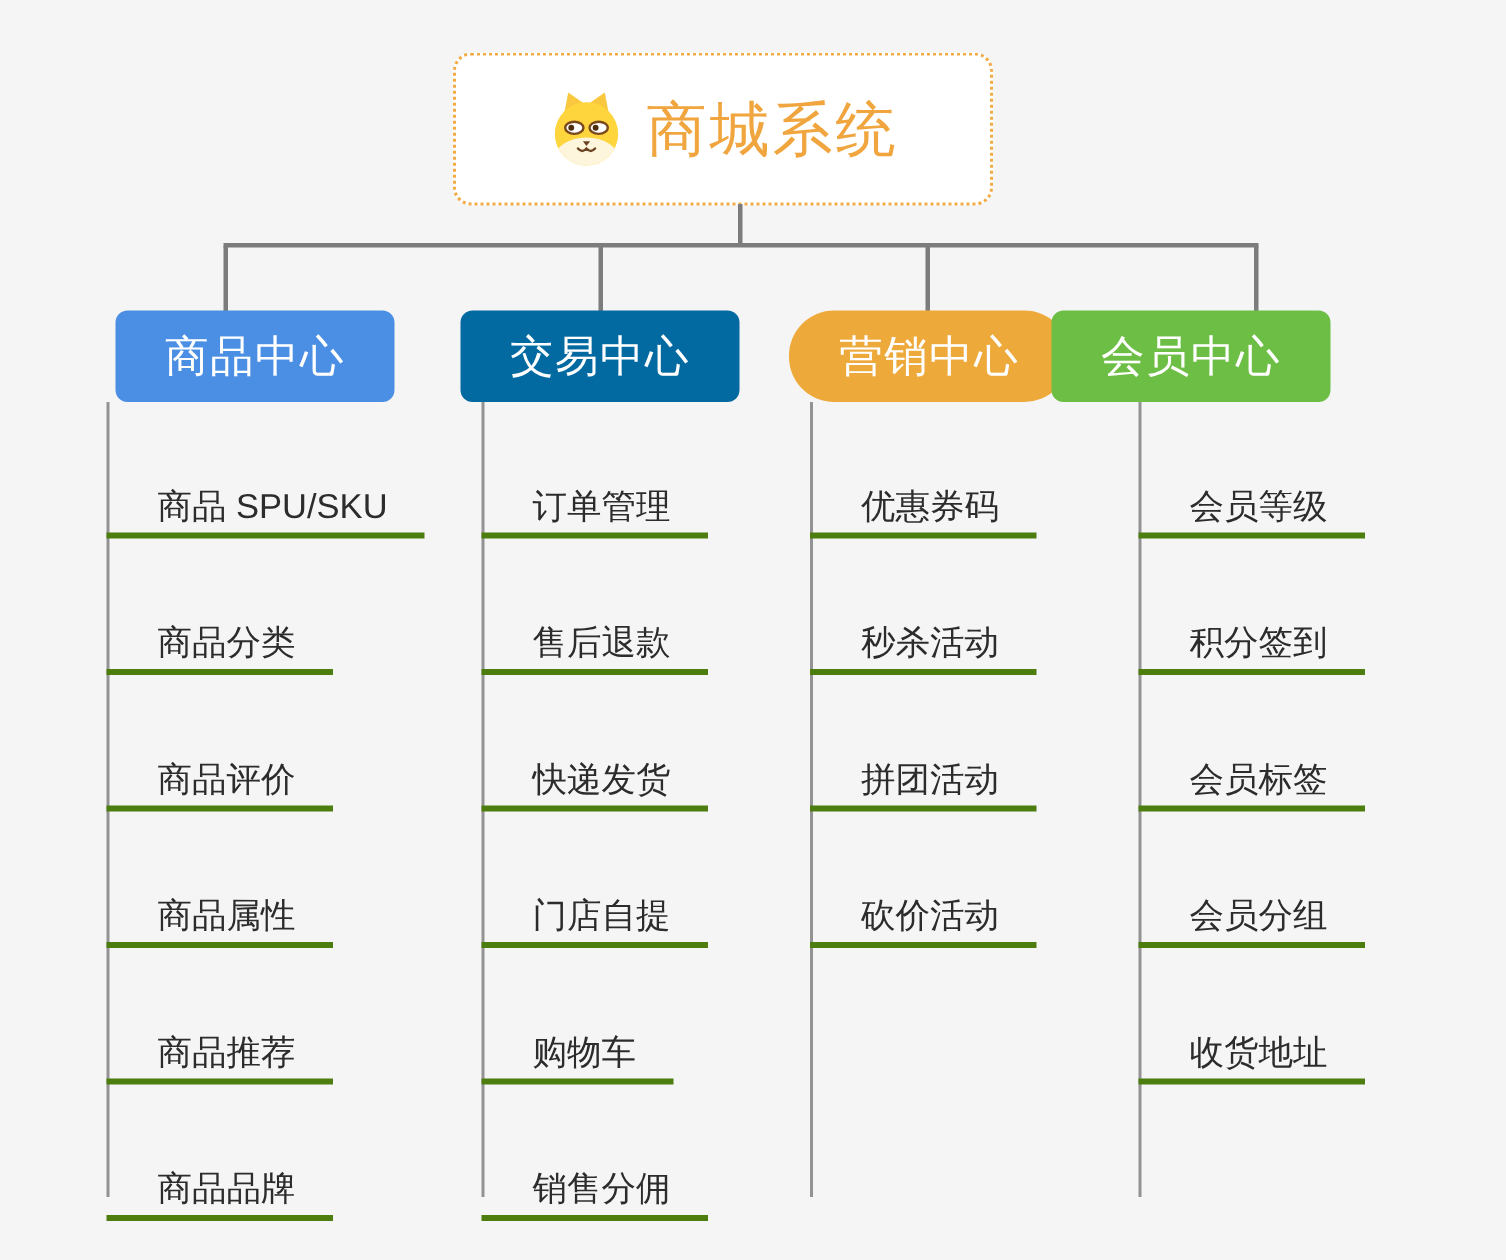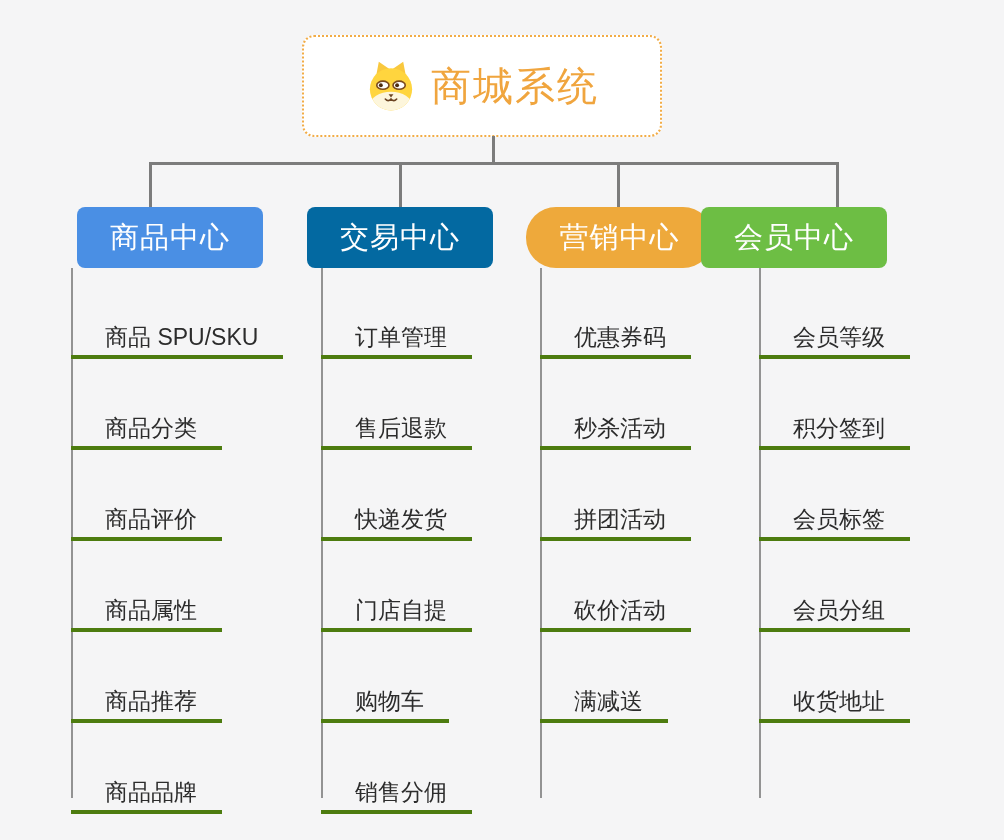--- a/index.html
+++ b/index.html
@@ -97,21 +97,20 @@
     <div class="leaf">门店自提</div>
     <div class="leaf">购物车</div>
     <div class="leaf">销售分佣</div>
   </div>
 
   <div class="leaves l3">
     <div class="leaf">优惠券码</div>
     <div class="leaf">秒杀活动</div>
     <div class="leaf">拼团活动</div>
     <div class="leaf">砍价活动</div>
-    <div class="leaf">满减送</div>
   </div>
 
   <div class="leaves l4">
     <div class="leaf">会员等级</div>
     <div class="leaf">积分签到</div>
     <div class="leaf">会员标签</div>
     <div class="leaf">会员分组</div>
     <div class="leaf">收货地址</div>
   </div>
 

